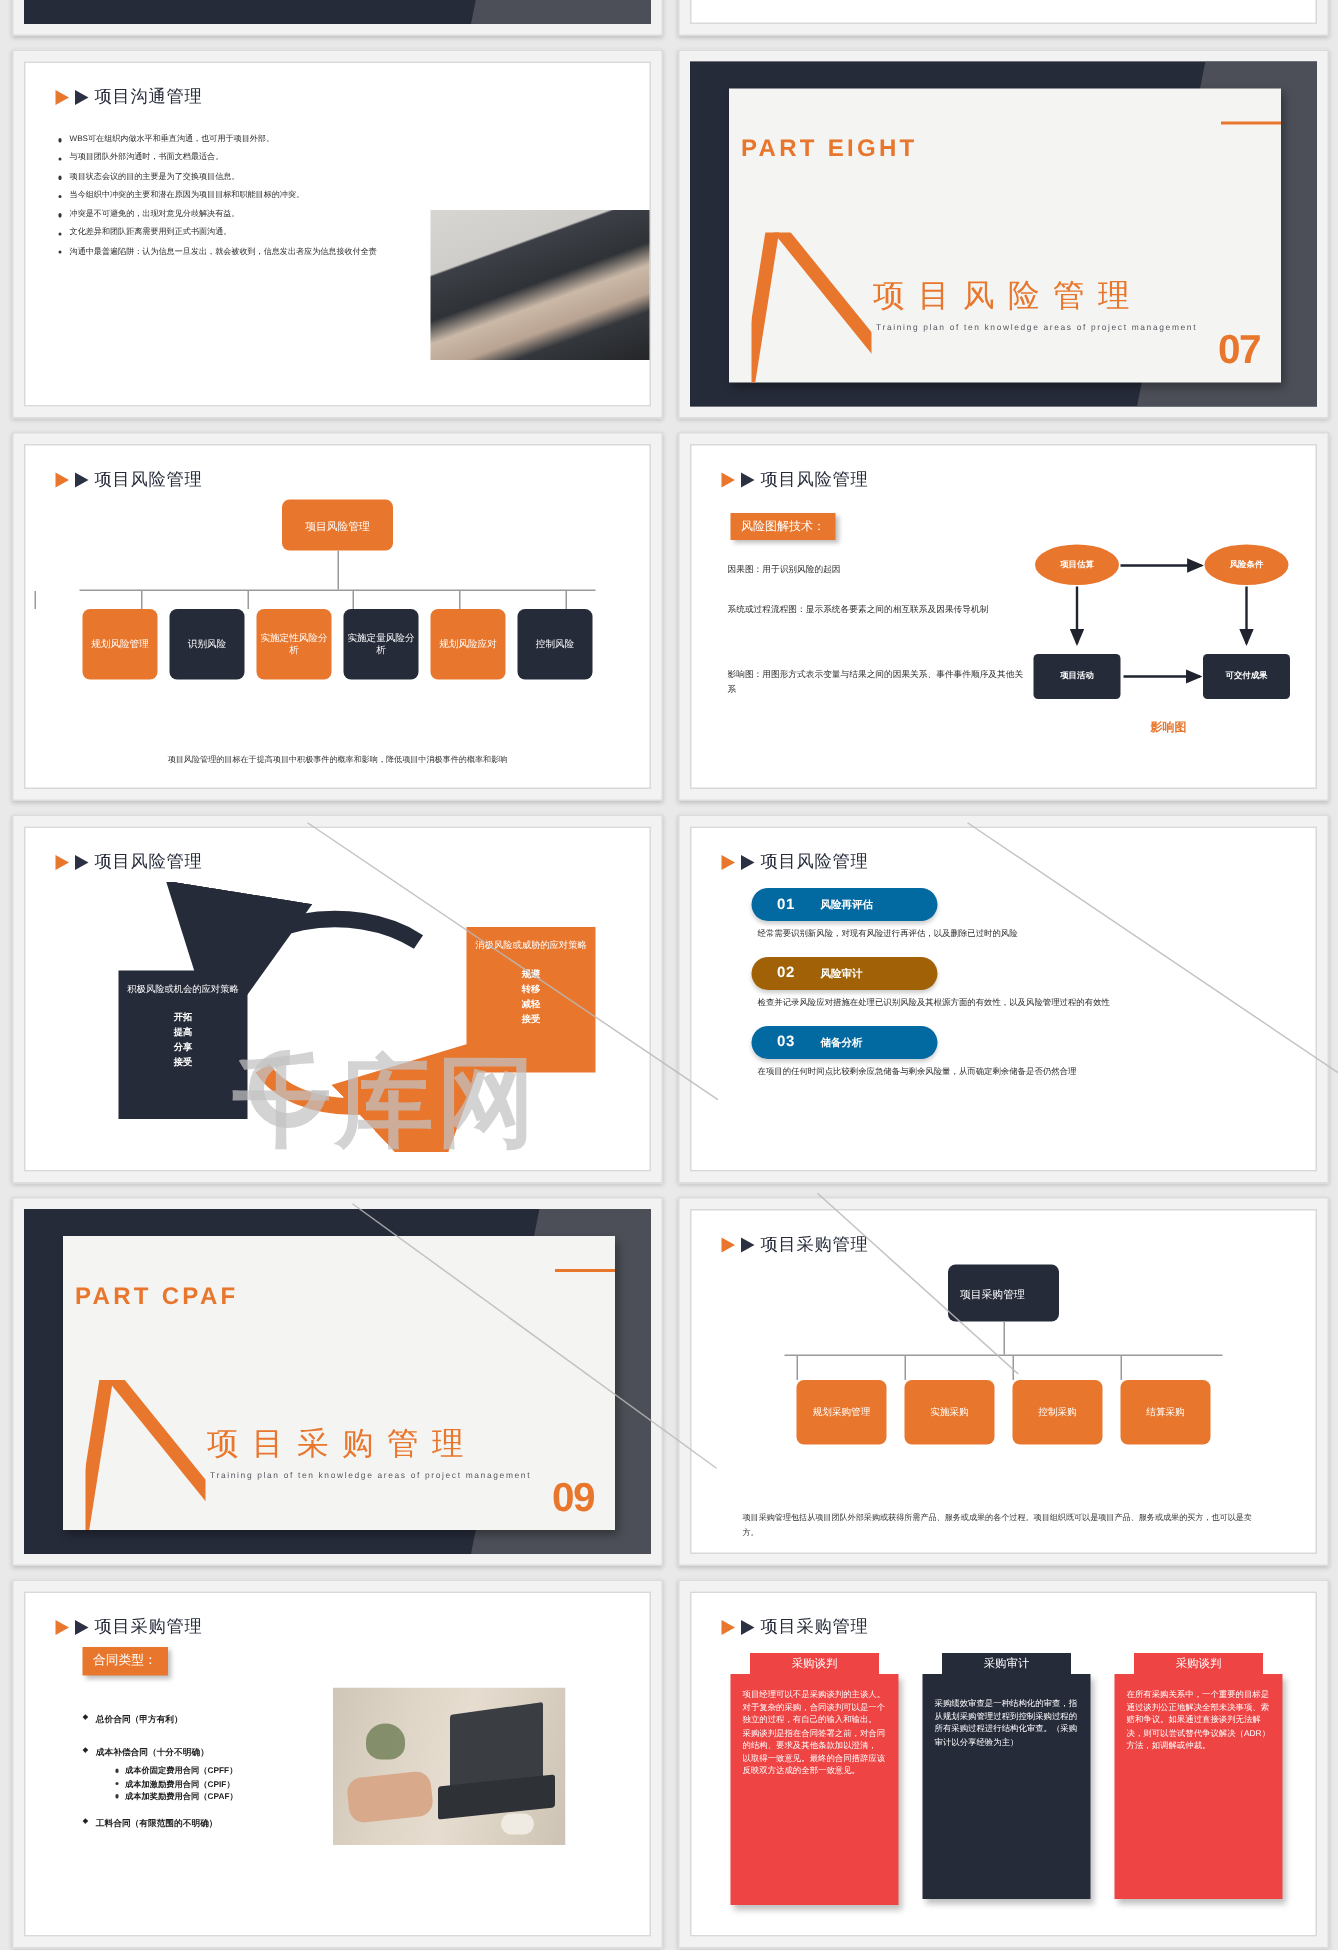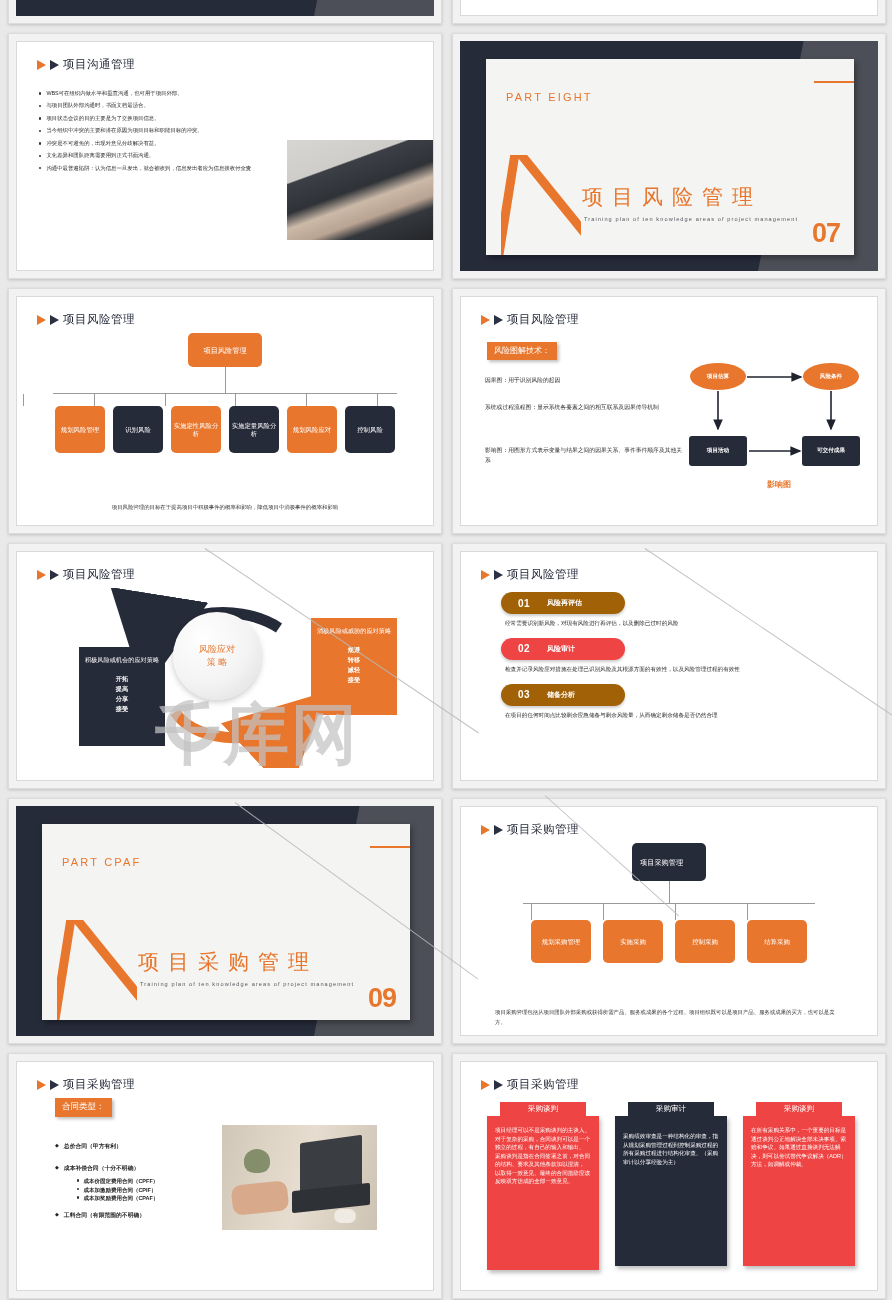--- a/index.html
+++ b/index.html
@@ -61,21 +61,21 @@
   .part-bg { position:absolute; inset:0; background:#262b3a; }
   .part-bg:after {
     content:""; position:absolute; right:0; top:0; width:120px; height:100%;
     background:#4c4f57;
     clip-path:polygon(38% 0,100% 0,100% 100%,0 100%);
   }
   .part-white {
     position:absolute; left:26px; top:18px; right:24px; bottom:16px;
     background:#f4f4f2; box-shadow:2px 3px 6px rgba(0,0,0,.35);
   }
-  .part-label { position:absolute; left:20px; top:32px; font-size:11px; font-weight:normal; color:#e8762c; letter-spacing:2.2px; }
+  .part-label { position:absolute; left:8px; top:32px; font-size:16px; font-weight:bold; color:#e8762c; letter-spacing:2.2px; }
   .part-rule { position:absolute; right:0px; top:22px; width:40px; height:2px; background:#e8762c; }
   .part-lambda { position:absolute; left:15px; bottom:0px; width:80px; height:100px; overflow:hidden; }
   .part-lambda i {
     position:absolute; display:block; width:9px; background:#e8762c; height:120px;
   }
   .part-lambda i.a { left:10px; top:-5px; transform:rotate(9deg); transform-origin:top left; }
   .part-lambda i.b { left:13px; top:-2px; transform:rotate(-39deg); transform-origin:top left; }
   .part-lambda i.sh { left:15px; top:0px; background:#9a9a9a; opacity:.6; transform:rotate(-39deg); transform-origin:top left; z-index:-1; }
   .part-cn { position:absolute; left:96px; bottom:44px; font-size:21px; color:#e8762c; letter-spacing:9px; font-family:"DejaVu Sans",sans-serif; }
   .part-en { position:absolute; left:98px; bottom:33px; font-size:5.6px; color:#55585f; letter-spacing:1.1px; }
@@ -135,22 +135,22 @@
   .strat-box.right { left:294px; top:66px; height:97px; background:#e8762c; }
   .strat-box .lst { margin-top:9px; font-weight:bold; line-height:1.65; }
   .arc { position:absolute; pointer-events:none; }
 
   
   .pill-wrap { position:absolute; left:40px; right:26px; top:40px; }
   .pill {
     width:124px; height:22px; border-radius:11px; display:flex; align-items:center;
     color:#fff; box-shadow:0 2px 3px rgba(0,0,0,.2);
   }
-  .pill.or { background:#a16207; }
-  .pill.dk { background:#ef4444; }
+  .pill.or { background:#0369a1; }
+  .pill.dk { background:#a16207; }
   .pill .n { width:46px; text-align:center; font-size:10px; font-weight:bold; letter-spacing:.5px; }
   .pill .l { font-size:7px; font-weight:bold; }
   .pill-desc { font-size:5.6px; color:#2a2a2a; line-height:1.6; margin:5px 0 10px 4px; }
 
   
   .ct-list { position:absolute; left:38px; top:80px; width:180px; }
   .ct-l1 { display:flex; gap:5px; font-size:5.8px; font-weight:bold; color:#222; margin-bottom:4px; }
   .ct-l1 .di { color:#222; font-size:5px; line-height:1.5; }
   .ct-sub { margin:0 0 8px 22px; }
   .ct-l2 { display:flex; gap:4px; font-size:5.5px; font-weight:bold; color:#222; line-height:1.55; }
@@ -345,24 +345,20 @@
           <marker id="dk-head" markerWidth="9" markerHeight="9" refX="3" refY="4.5" orient="auto">
             <path d="M9,0 L0,4.5 L9,9 z" fill="#262b3a"></path>
             </marker>
           <marker id="or-head" markerWidth="9" markerHeight="9" refX="6" refY="4.5" orient="auto">
             <path d="M0,0 L9,4.5 L0,9 z" fill="#e8762c"></path>
             </marker>
         </defs>
         <path d="M92,72 C100,22 180,12 222,40" fill="none" stroke="#262b3a" stroke-width="11" stroke-linecap="butt" marker-start="url(#dk-head)"></path>
         <path d="M118,124 C140,158 212,158 246,126" fill="none" stroke="#e8762c" stroke-width="11" stroke-linecap="butt" marker-end="url(#or-head)"></path>
       </svg>
-      <div class="strat-circle">
-        <span>风险应对</span>
-        <span>策 略</span>
-      </div>
       <div class="strat-box left">
         <div>积极风险或机会的应对策略</div>
         <div class="lst" style="white-space:pre-line">开拓
 提高
 分享
 接受</div>
       </div>
       <div class="strat-box right">
         <div>消极风险或威胁的应对策略</div>
         <div class="lst" style="white-space:pre-line">规避

